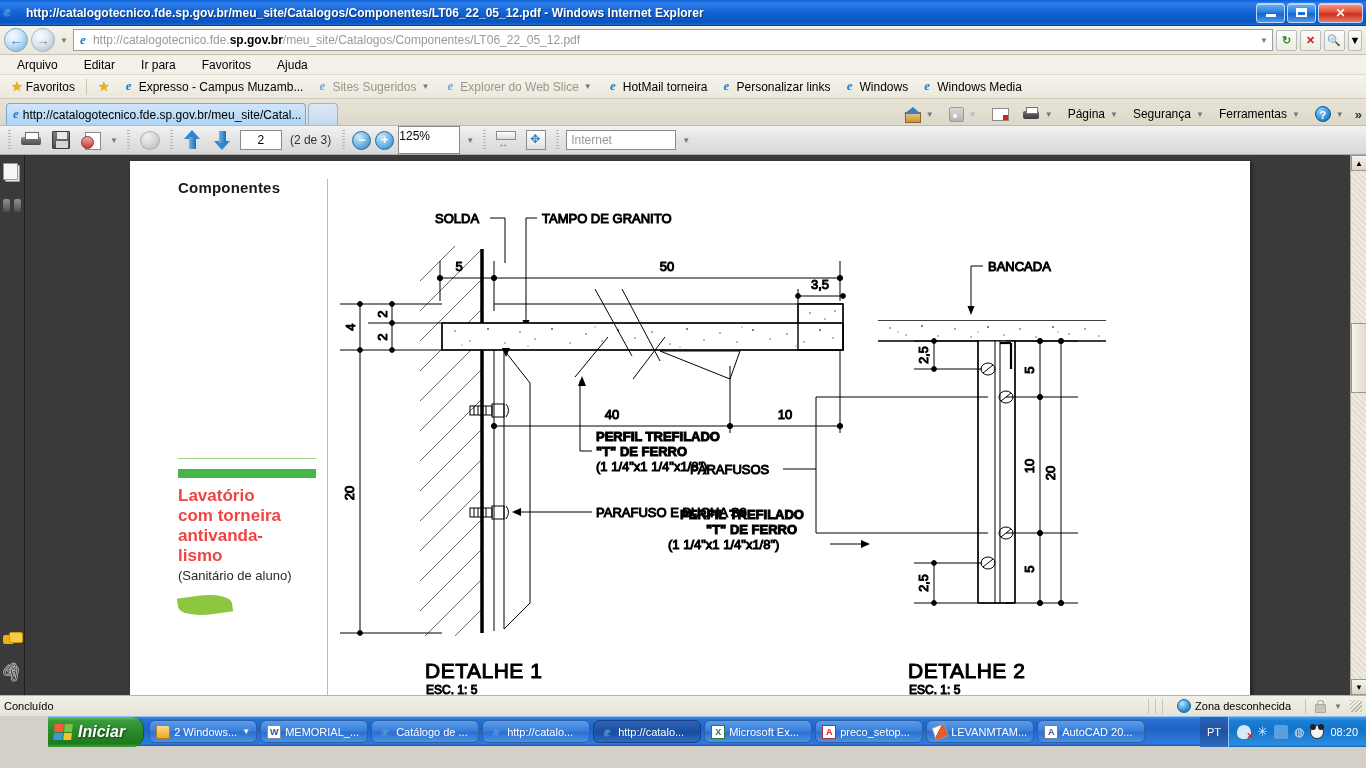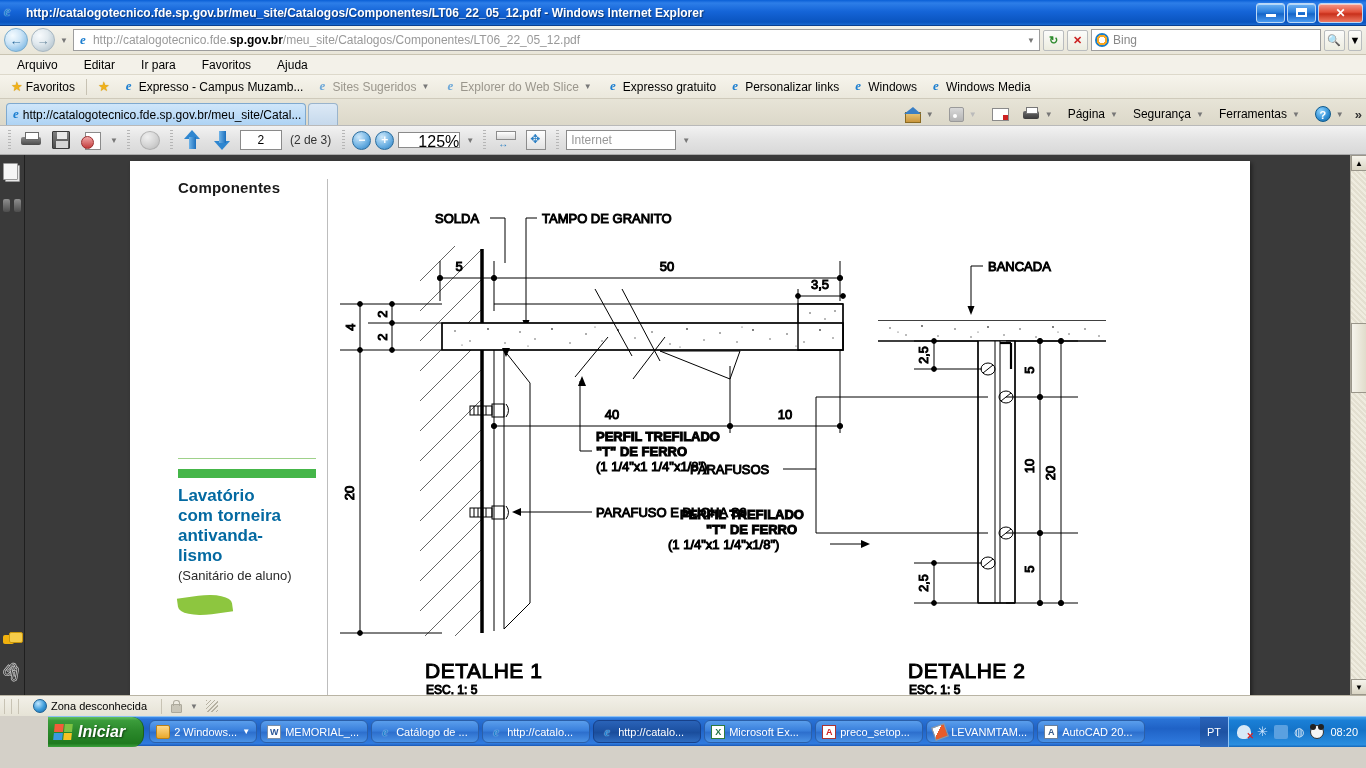--- a/index.html
+++ b/index.html
@@ -226,22 +226,22 @@
     text-align:center; line-height:18px; font-size:12px;
   }
   #pagecount { color:#333; font-size:12px; padding: 0 4px; }
   .zoombtn {
     width:19px;height:19px;border-radius:50%;
     background: radial-gradient(circle at 35% 30%,#cfe9fb 0%,#6fb2e3 55%,#2a7fc4 100%);
     border:1px solid #2a6d9e; color:#fff; font-weight:bold; font-size:12px;
     display:flex;align-items:center;justify-content:center; line-height:1;
   }
   #zoomval {
-    width: 62px; height: 16px; background:#fff; border:1px solid #8a8a8a;
-    text-align:right; line-height:18px; font-size:16px;
+    width: 62px; height: 28px; background:#fff; border:1px solid #8a8a8a;
+    text-align:left; line-height:18px; font-size:12px;
   }
   .fitbtn { width:22px;height:20px;position:relative;display:inline-block; }
   .fitbtn .pg { position:absolute;left:1px;top:1px;width:20px;height:9px;background:linear-gradient(180deg,#fff,#dadada);border:1px solid #8c8c8c; }
   .fitbtn .ar { position:absolute;left:3px;bottom:1px;font-size:10px;color:#2a7fc4; }
   .fitbtn2 { width:20px;height:20px;border:1px solid #8c8c8c;background:linear-gradient(180deg,#fff,#e2e2e2);position:relative; }
   .fitbtn2:after{content:"✥";position:absolute;left:3px;top:1px;font-size:12px;color:#2a7fc4;}
   #findbox {
     width: 110px; height: 20px; background:#fff; border:1px solid #8a8a8a;
     display:flex;align-items:center;padding:0 4px; color:#999; font-size:12px;
   }
@@ -290,21 +290,21 @@
   #leftcol {
     position:absolute; left:48px; top:18px; width:150px; height:660px;
     border-right: 1px solid #bdbdbd;
   }
   #componentes {
     font-size: 15px; font-weight: bold; color:#1a1a1a; letter-spacing:.2px;
   }
   #rule-top { margin-top: 262px; height:1px; background:#9fd18a; width:138px; }
   #lt-code { font-size: 32px; font-weight: bold; color:#111; letter-spacing:-1px; margin-top:8px; line-height:1; }
   #green-bar { margin-top: 10px; width: 138px; height: 9px; background:#45b649; }
-  #lt-desc { margin-top: 8px; font-size: 17px; font-weight: bold; color:#0369a1; line-height: 1.18; }
+  #lt-desc { margin-top: 8px; font-size: 17px; font-weight: bold; color:#ef4444; line-height: 1.18; }
   #lt-sub { margin-top: 2px; font-size: 13px; color:#2a2a2a; }
   #leaf {
     margin-top: 12px; width: 54px; height: 20px; background:#8dc63f;
     border-radius: 0 60% 0 60%; transform: rotate(-8deg);
   }
 
   
   #drawings { position: absolute; left: 200px; top: 40px; right: 10px; bottom: 10px; }
   svg text { font-family: "Liberation Sans", sans-serif; fill:#000; }
 
@@ -428,24 +428,20 @@
     <span class="ie-sm">e</span>
     <span id="url-text"><span>http://catalogotecnico.fde.</span><b>sp.gov.br</b><span class="tail">/meu_site/Catalogos/Componentes/LT06_22_05_12.pdf</span></span>
     <span class="dropcaret">▼</span>
   </div>
   <div class="smallbtn">
       <span style="color:#2d8a2d;font-weight:bold;">↻</span>
     </div>
   <div class="smallbtn">
       <span style="color:#cc2222;font-weight:bold;">✕</span>
     </div>
-  <div id="search-box">
-    <span class="bing-b"></span>
-    <span id="search-text">Bing</span>
-  </div>
   <div class="smallbtn">
       <span style="color:#2a6d9e;">🔍</span>
     </div>
   <div class="smallbtn" style="width:14px">▼</div>
 </div>
 
 <div id="menubar">
   <span class="mi">Arquivo</span>
   <span class="mi">Editar</span>
   <span class="mi">Ir para</span>
@@ -471,21 +467,21 @@
       <span>Sites Sugeridos</span>
       <span class="dropcaret">▼</span>
     </div>
   <div class="fav-item gray">
       <span class="ie-sm pg">e</span>
       <span>Explorer do Web Slice</span>
       <span class="dropcaret">▼</span>
     </div>
   <div class="fav-item">
       <span class="ie-sm">e</span>
-      <span>Expresso gratuito</span>
+      <span>HotMail torneira</span>
     </div>
   <div class="fav-item">
       <span class="ie-sm">e</span>
       <span>Personalizar links</span>
     </div>
   <div class="fav-item">
       <span class="ie-sm">e</span>
       <span>Windows</span>
     </div>
   <div class="fav-item">
@@ -900,20 +896,21 @@
 
     <div style="position:absolute;right:0;top:0;width:16px;height:100%;background:repeating-linear-gradient(45deg,#efecdf 0 2px,#e3dfd0 2px 4px);border-left:1px solid #a8a499;">
       <div style="width:16px;height:16px;background:linear-gradient(180deg,#f6f4ec,#dad5c4);border:1px solid #9a968a;display:flex;align-items:center;justify-content:center;font-size:8px;">▲</div>
       <div style="position:absolute;top:168px;width:16px;height:70px;background:linear-gradient(90deg,#f6f4ec,#e0dccb);border:1px solid #9a968a;"></div>
       <div style="position:absolute;bottom:0;width:16px;height:16px;background:linear-gradient(180deg,#f6f4ec,#dad5c4);border:1px solid #9a968a;display:flex;align-items:center;justify-content:center;font-size:8px;">▼</div>
     </div>
   </div>
 </div>
 
 <div id="statusbar">
+  <span id="status-left">Concluído</span>
   <span class="status-cell"></span>
   <span class="status-cell"></span>
   <span class="status-cell"></span>
   <span id="zone">
     <span class="globe-sm"></span>
     <span>Zona desconhecida</span>
   </span>
   <span class="status-cell"></span>
   <span class="lock-sm"></span>
   <span class="dropcaret">▼</span>

